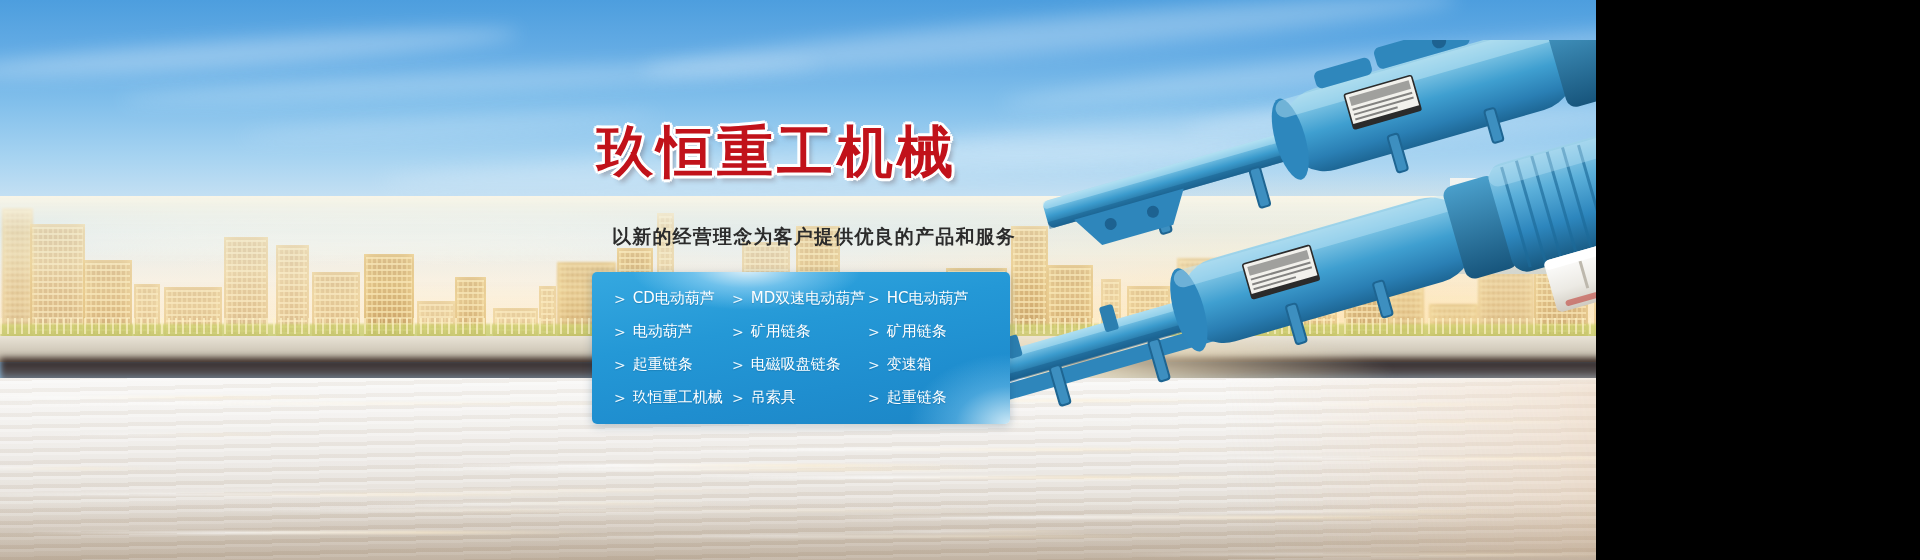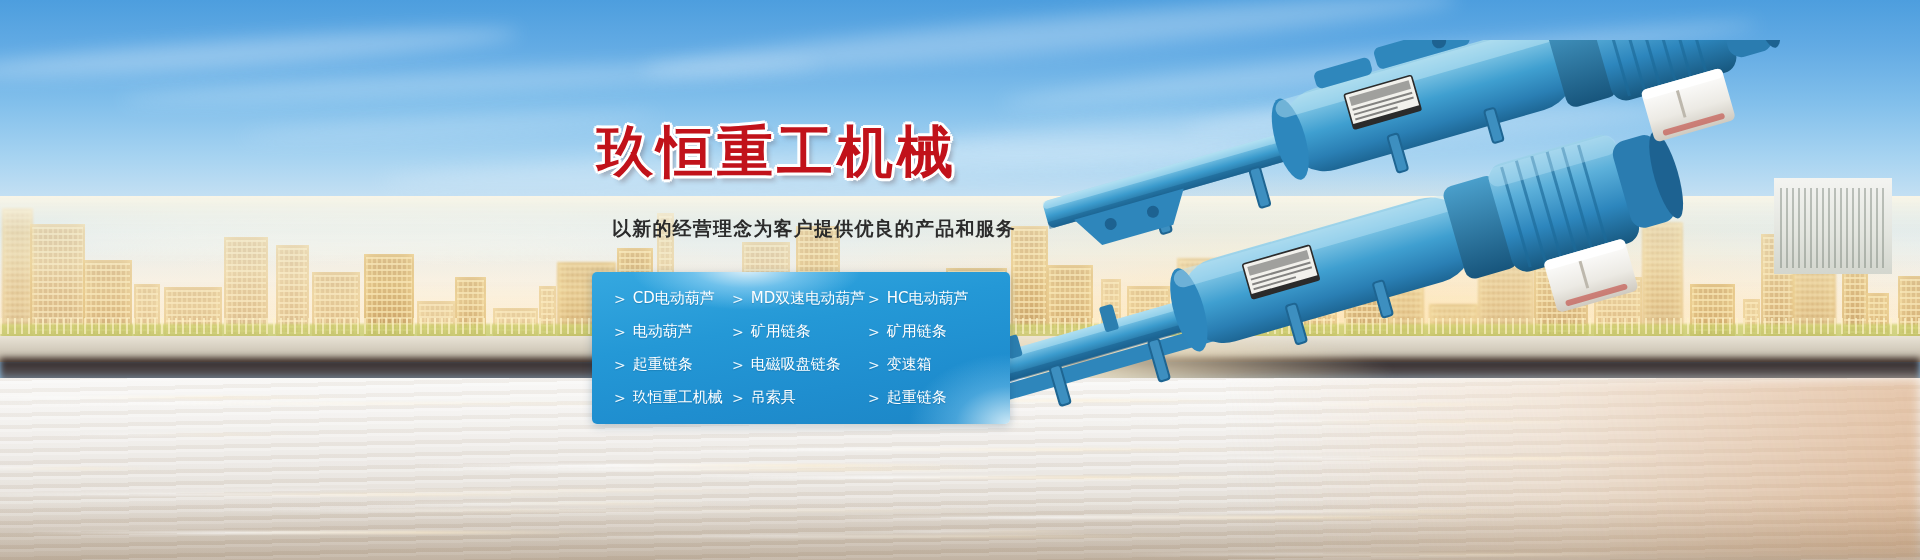--- a/index.html
+++ b/index.html
@@ -1,21 +1,21 @@
 <!DOCTYPE html>
 <html><head>
 <meta charset="utf-8">
 <style>
   * { box-sizing: border-box; margin:0; padding:0; }
   html,body { width:1920px; height:560px; overflow:hidden; background:#000; }
   body { font-family:"Liberation Sans","DejaVu Sans",sans-serif; }
 
   #banner {
     position:relative;
-    width:1920px; height:560px;
+    width:1596px; height:560px;
     overflow:hidden;
     background:#8fc4ec;
   }
 
   
   .sky {
     position:absolute; left:0; top:0; width:1920px; height:340px;
     background:
       linear-gradient(180deg,
         #4d9ede 0%,
@@ -179,21 +179,21 @@
     text-shadow:
       -2px -2px 0 #fff,  2px -2px 0 #fff,
       -2px  2px 0 #fff,  2px  2px 0 #fff,
       -3px  0   0 #fff,  3px  0   0 #fff,
        0   -3px 0 #fff,  0    3px 0 #fff,
        4px  5px 5px rgba(70,30,30,.30);
     white-space:nowrap;
   }
   .subtitle {
     position:absolute;
-    left:612px; top:216px;
+    left:612px; top:224px;
     z-index:40;
     font-size:19px;
     font-weight:bold;
     letter-spacing:1.2px;
     color:#2b2b2b;
     font-family:"DejaVu Sans","Liberation Sans",sans-serif;
     white-space:nowrap;
   }
 
   

